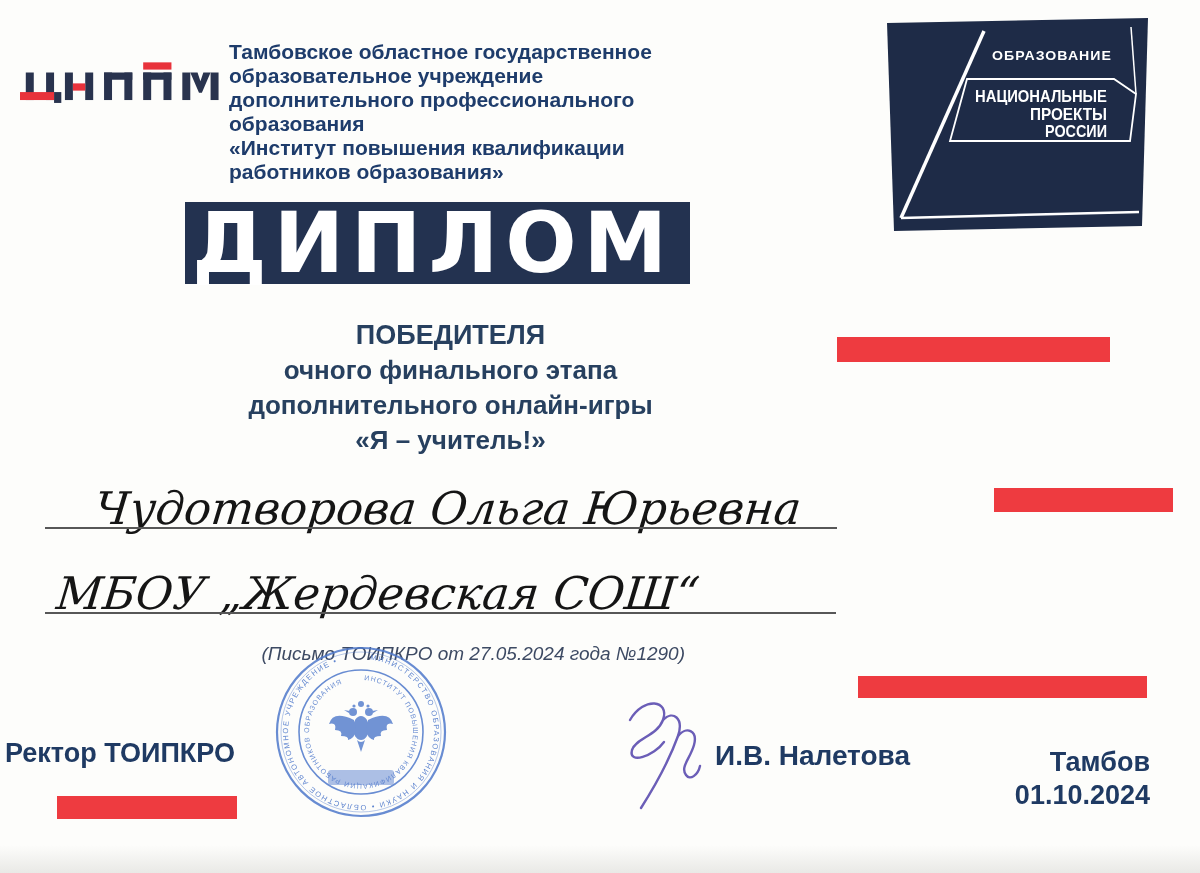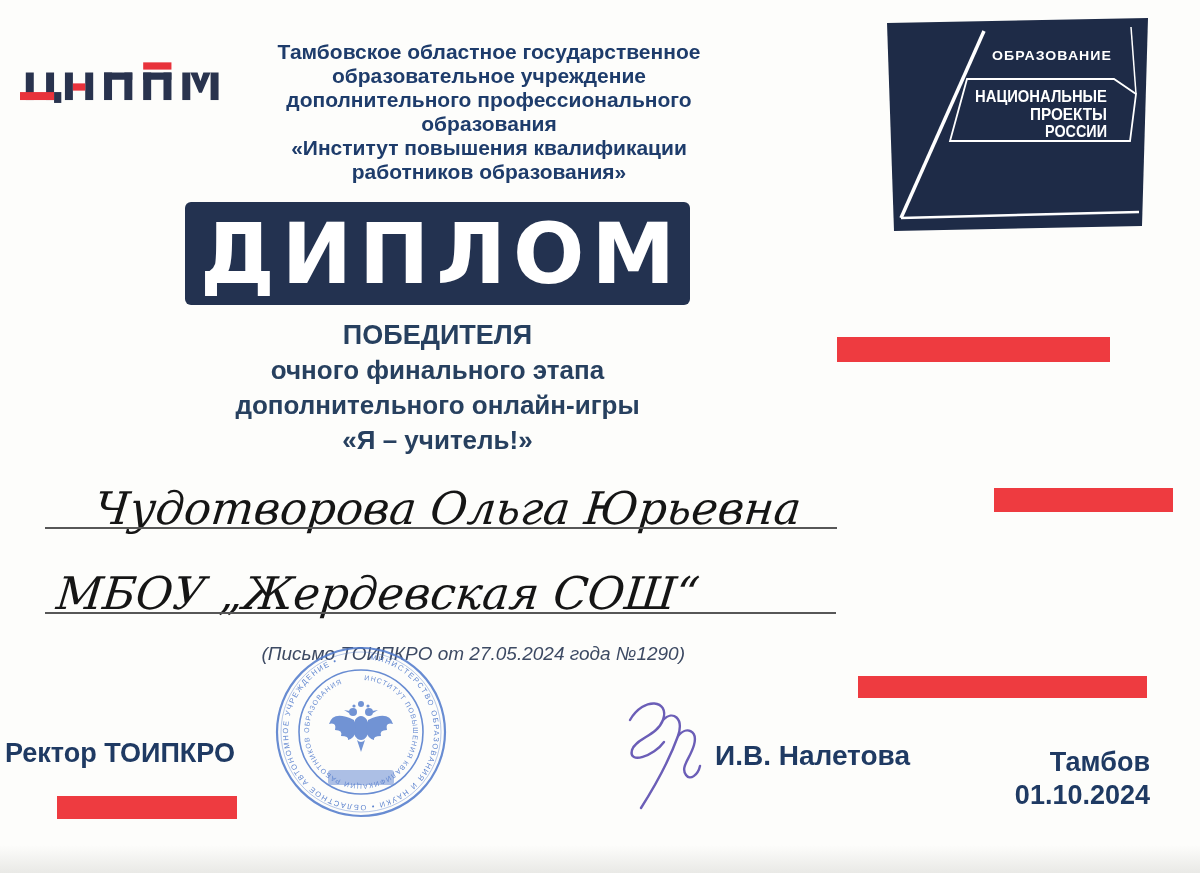--- a/index.html
+++ b/index.html
@@ -4,35 +4,35 @@
 <style>
   html,body{margin:0;padding:0;}
   body{
     width:1200px;height:873px;position:relative;overflow:hidden;
     background:#fdfdfb;
     font-family:"Liberation Sans",sans-serif;
   }
   .abs{position:absolute;}
   
   .inst{
-    left:229px;top:40px;width:520px;text-align:center;
+    left:229px;top:40px;width:520px;text-align:left;
     color:#1e3c6b;font-weight:700;font-size:21px;line-height:24px;
   }
   
   .banner{
-    left:185px;top:202px;width:505px;height:103px;background:#233250;
-    display:flex;align-items:center;justify-content:center;border-radius:6px;
+    left:185px;top:202px;width:505px;height:82px;background:#233250;
+    display:flex;align-items:center;
   }
   .banner span{
     color:#ffffff;font-family:"DejaVu Sans",sans-serif;font-weight:700;
     font-size:84px;letter-spacing:7px;line-height:1;padding-left:7px;
   }
   
   .award{
-    left:185px;top:318px;width:505px;text-align:center;
+    left:198px;top:318px;width:505px;text-align:center;
     color:#27405f;line-height:35px;
   }
   .award .l1{font-size:27px;font-weight:700;}
   .award .ln{font-size:26px;font-weight:700;}
   
   .rule{position:absolute;height:2px;background:#575757;}
   .hand{
     position:absolute;font-family:"DejaVu Serif",serif;font-style:italic;
     color:#151515;transform:skewX(-6deg);white-space:nowrap;
   }

